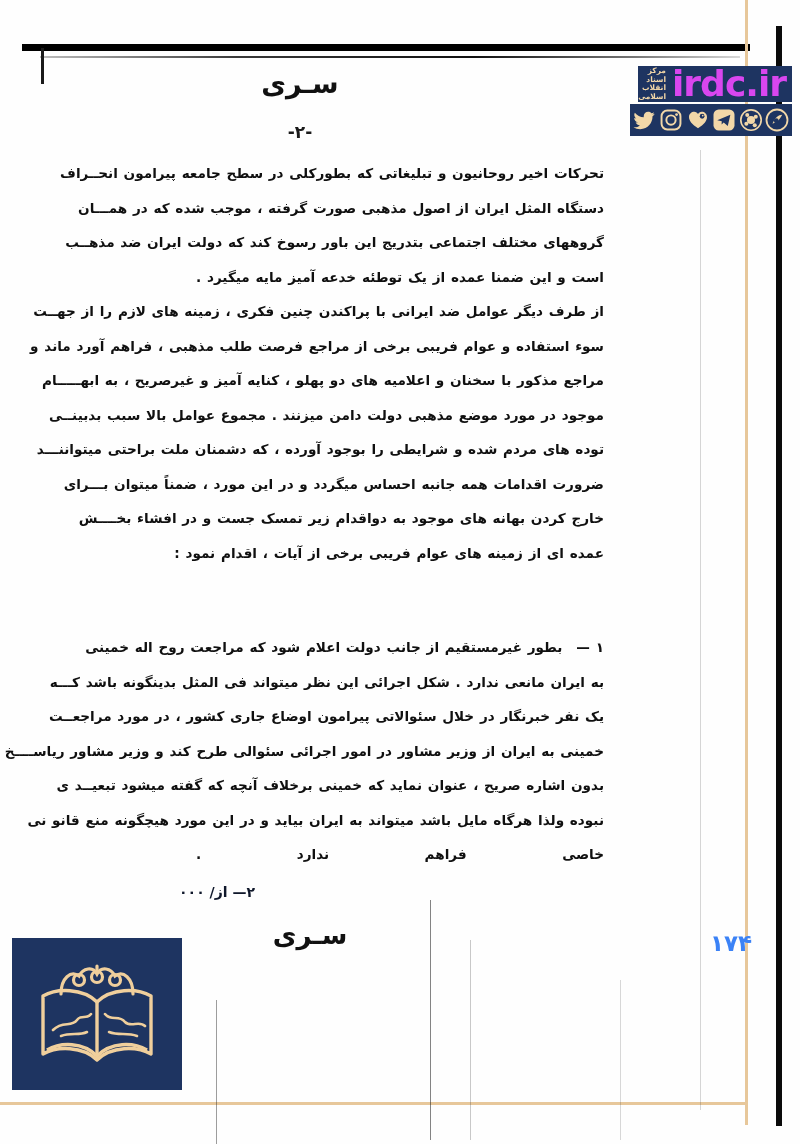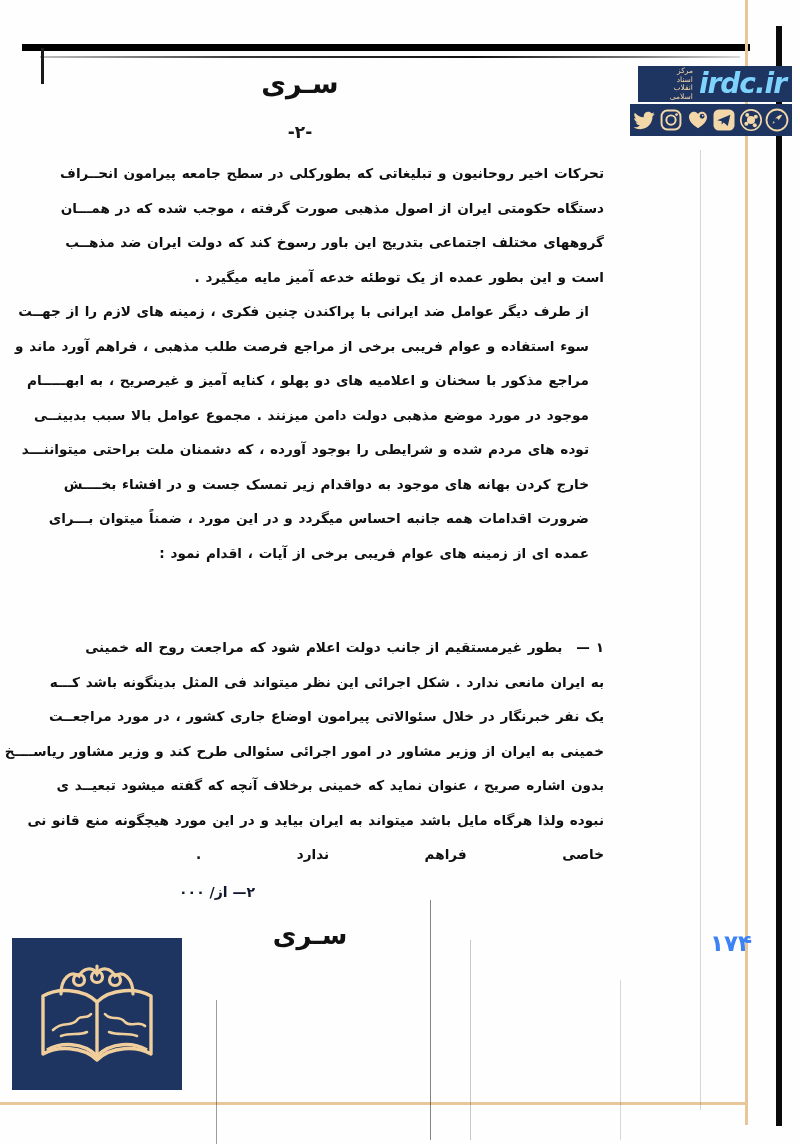--- a/index.html
+++ b/index.html
@@ -52,21 +52,21 @@
     font-size:13.6px;
     font-weight:700;
     line-height:34.5px;
     text-align:justify;
     text-align-last:justify;
     word-spacing:1px;
     direction:rtl;
     font-family:"DejaVu Sans","Liberation Sans",sans-serif;
   }
   .para.p1{top:156px;right:196px;left:196px;}
-  .para.p2{top:294px;right:211px;left:196px;}
+  .para.p2{top:294px;right:196px;left:196px;}
   .para.p4{top:630px;right:196px;left:196px;}
 
   .para span.line{display:block;white-space:nowrap;}
   .para.justified span.line{
     display:flex;justify-content:space-between;white-space:nowrap;
   }
   .para span.line.last{display:block;text-align:right;}
 
   .item-num{display:inline-block;margin-left:14px;font-weight:700;}
 
@@ -80,27 +80,27 @@
     font-size:23px;font-weight:700;color:#3b82f6;letter-spacing:1px;
   }
 
   
   #watermark{position:absolute;top:66px;right:8px;width:164px;}
   .wm-row1{
     background:#1e3461;display:flex;align-items:center;
     height:36px;padding:0 6px 0 8px;box-sizing:border-box;width:154px;
   }
   .wm-url{
-    color:#7dd3fc;font-size:28px;font-weight:700;line-height:1;
-    font-family:"DejaVu Sans","Liberation Sans",sans-serif;
-    letter-spacing:-1px;direction:ltr;font-style:italic;
+    color:#d946ef;font-size:36px;font-weight:700;line-height:1;
+    font-family:"DejaVu Sans","Liberation Sans",sans-serif;
+    letter-spacing:-1px;direction:ltr;
   }
   .wm-fa{
     margin-right:6px;color:#f2d7a8;font-size:7.5px;line-height:8.5px;
-    text-align:right;direction:rtl;font-weight:400;
+    text-align:right;direction:rtl;font-weight:700;
   }
   .wm-row2{
     background:#1e3461;display:flex;align-items:center;justify-content:space-between;
     height:32px;width:162px;padding:0 3px;box-sizing:border-box;margin-top:2px;
   }
   .wm-ico{width:24px;height:24px;display:block;}
 
   
   #logo-stamp{
     position:absolute;left:12px;top:938px;width:170px;height:152px;
@@ -127,33 +127,33 @@
   <div class="streak s5"></div>
 
   <div id="doc-body">
 
     <div class="classif classif-top">سـری</div>
 
     <div class="page-num-mark">-۲-</div>
 
     <div class="para p1 justified">
       <span class="line">تحرکات اخیر روحانیون و تبلیغاتی که بطورکلی در سطح جامعه پیرامون انحــراف</span>
-      <span class="line">دستگاه حکومتی ایران از اصول مذهبی صورت گرفته ، موجب شده که در همـــان</span>
+      <span class="line">دستگاه المثل ایران از اصول مذهبی صورت گرفته ، موجب شده که در همـــان</span>
       <span class="line">گروههای مختلف اجتماعی بتدریج این باور رسوخ کند که دولت ایران ضد مذهــب</span>
-      <span class="line last">است و این بطور عمده از یک توطئه خدعه آمیز مایه میگیرد .</span>
+      <span class="line last">است و این ضمنا عمده از یک توطئه خدعه آمیز مایه میگیرد .</span>
     </div>
 
     <div class="para p2 justified">
       <span class="line">از طرف دیگر عوامل ضد ایرانی با پراکندن چنین فکری ، زمینه های لازم را از جهــت</span>
       <span class="line">سوء استفاده و عوام فریبی برخی از مراجع فرصت طلب مذهبی ، فراهم آورد ماند و</span>
       <span class="line">مراجع مذکور با سخنان و اعلامیه های دو پهلو ، کنایه آمیز و غیرصریح ، به ابهـــــام</span>
       <span class="line">موجود در مورد موضع مذهبی دولت دامن میزنند . مجموع عوامل بالا سبب بدبینــی</span>
       <span class="line">توده های مردم شده و شرایطی را بوجود آورده ، که دشمنان ملت براحتی میتواننـــد</span>
+      <span class="line">ضرورت اقدامات همه جانبه احساس میگردد و در این مورد ، ضمناً میتوان بـــرای</span>
       <span class="line">خارج کردن بهانه های موجود به دواقدام زیر تمسک جست و در افشاء بخــــش</span>
-      <span class="line">ضرورت اقدامات همه جانبه احساس میگردد و در این مورد ، ضمناً میتوان بـــرای</span>
       <span class="line last">عمده ای از زمینه های عوام فریبی برخی از آیات ، اقدام نمود :</span>
     </div>
 
     <div class="para p4 justified">
       <span class="line">
         <span class="item-num">۱ —</span>
         <span>بطور غیرمستقیم از جانب دولت اعلام شود که مراجعت روح اله خمینی</span>
       </span>
       <span class="line">به ایران مانعی ندارد . شکل اجرائی این نظر میتواند فی المثل بدینگونه باشد کـــه</span>
       <span class="line">یک نفر خبرنگار در خلال سئوالاتی پیرامون اوضاع جاری کشور ، در مورد مراجعــت</span>

